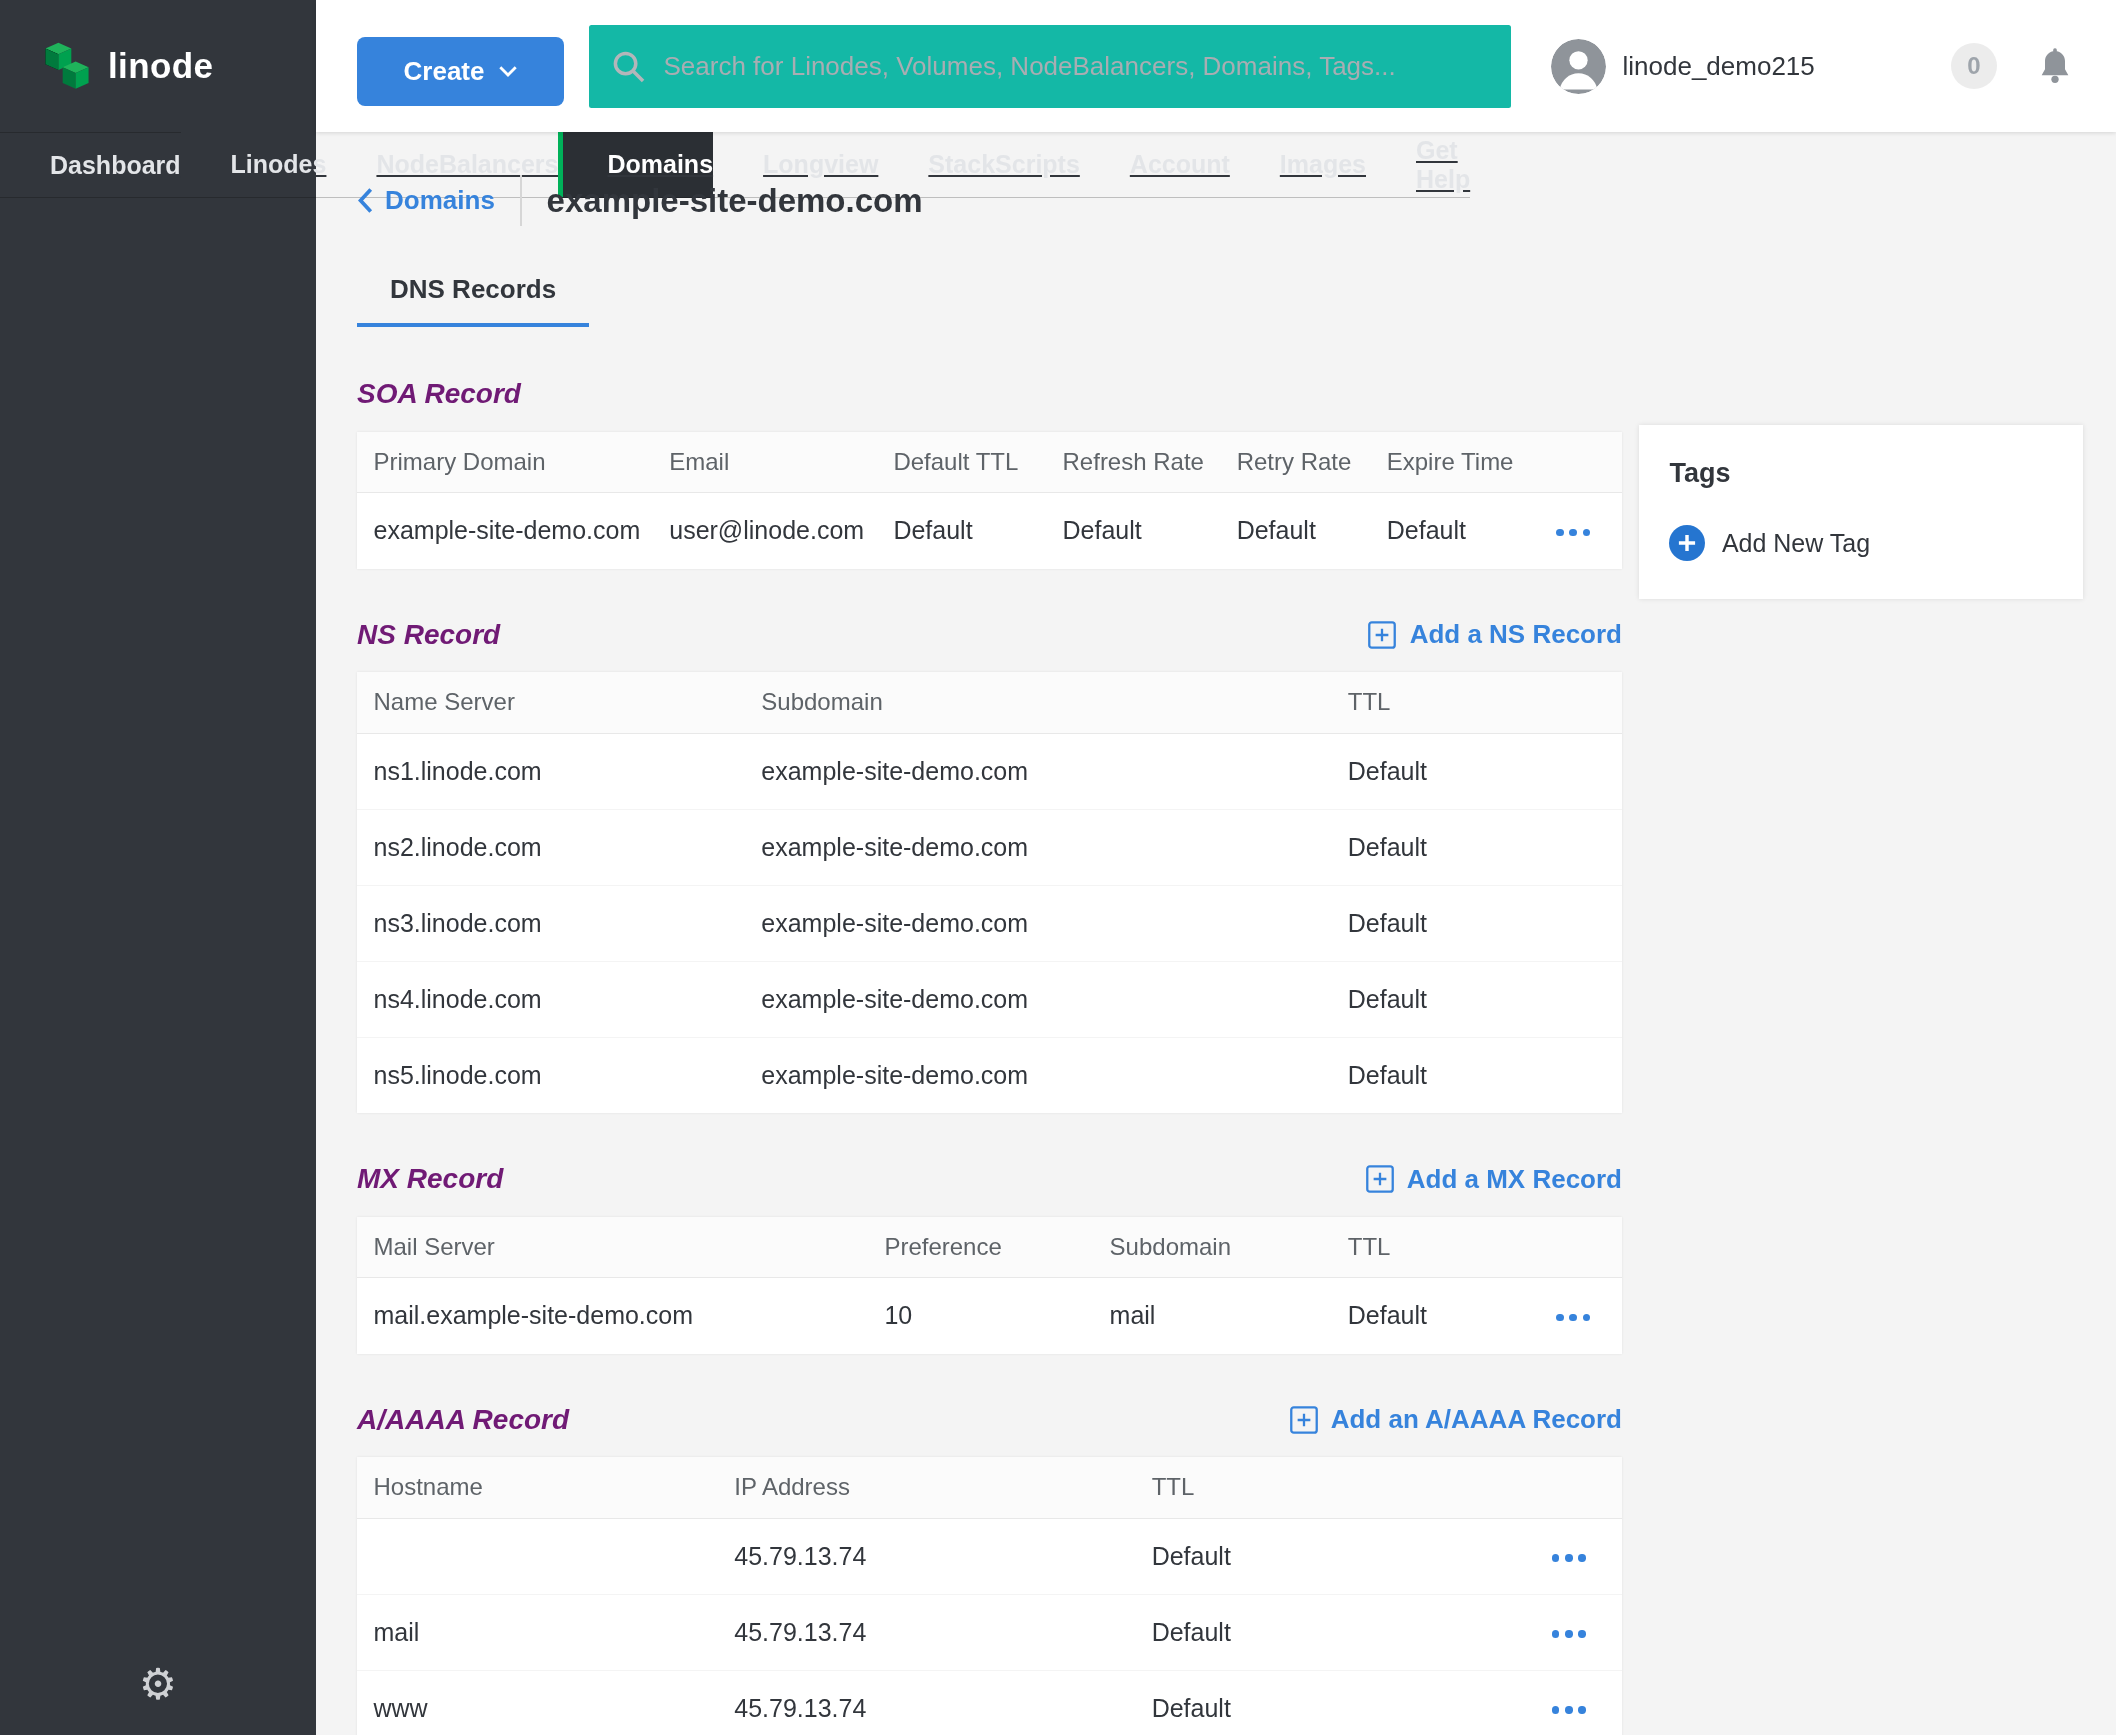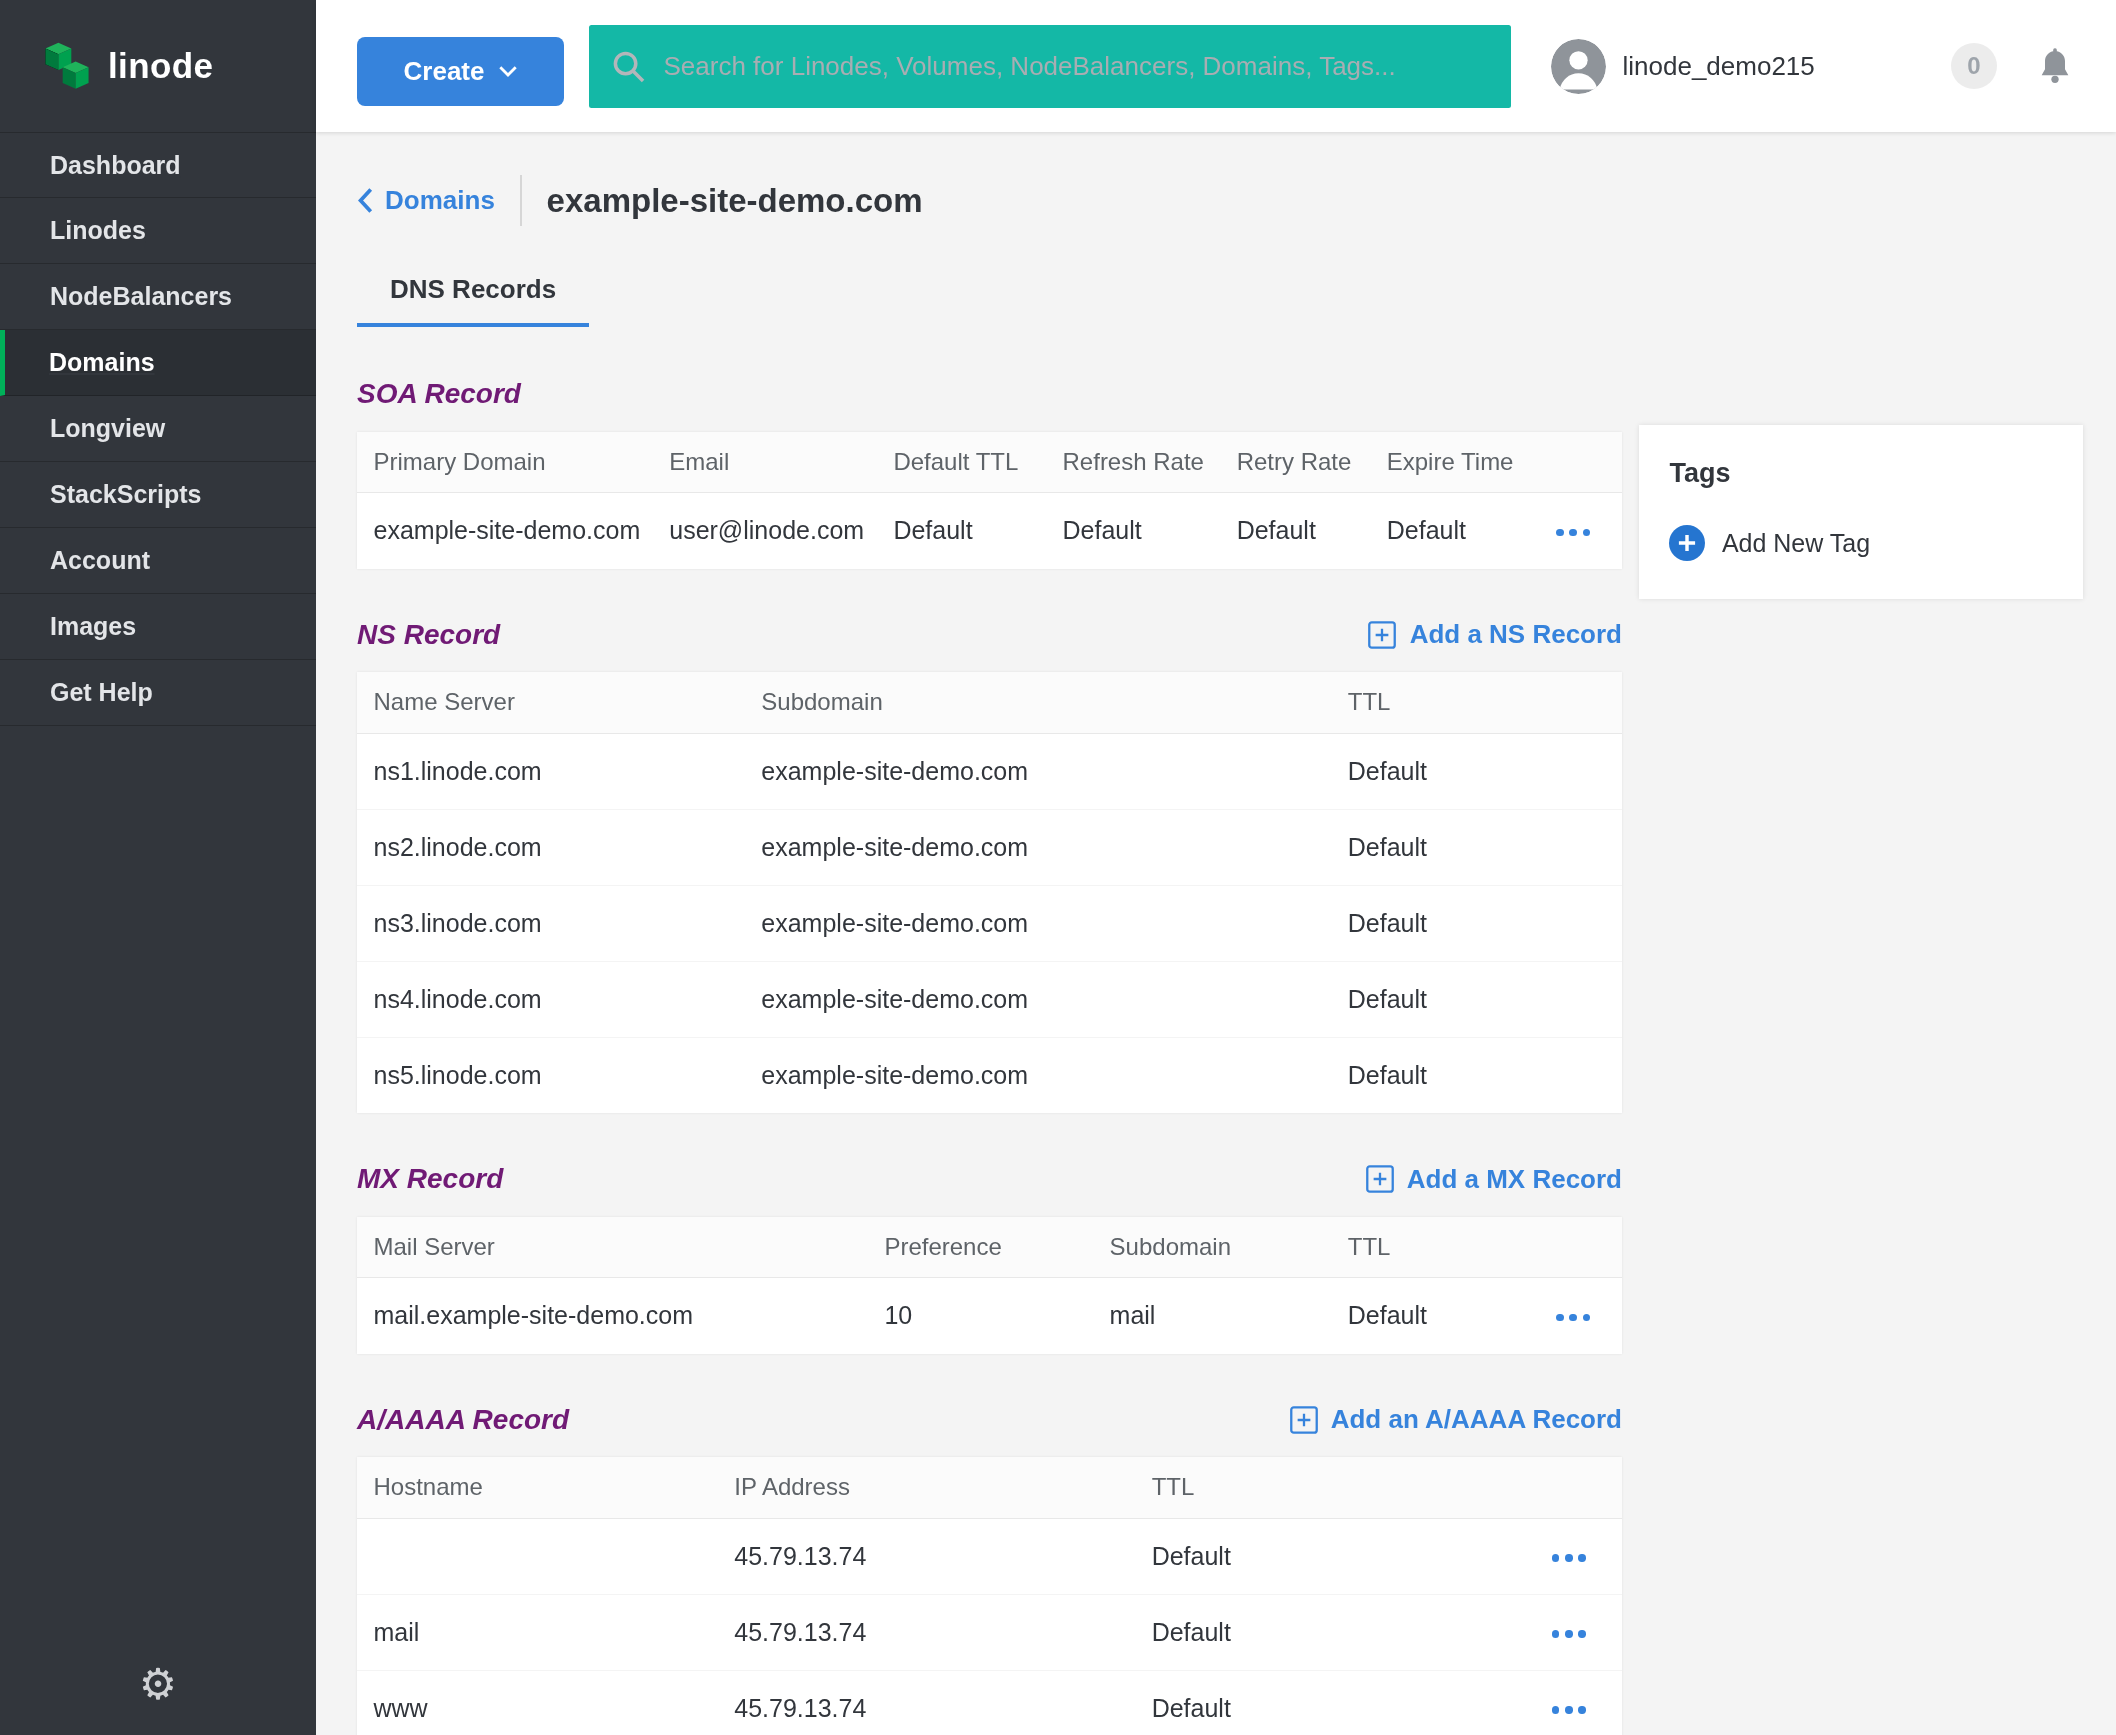--- a/index.html
+++ b/index.html
@@ -5,21 +5,21 @@
   * { margin:0; padding:0; box-sizing:border-box; }
   html,body { width:2116px; height:1736px; overflow:hidden; }
   body { font-family:"Liberation Sans","DejaVu Sans",sans-serif; background:#f4f4f4; color:#32363C; }
 
   .app { display:flex; width:2116px; height:1736px; }
 
   
   .sidebar { width:316px; flex:none; background:#32363C; display:flex; flex-direction:column; }
   .logo-row { height:132px; display:flex; align-items:center; padding-left:44px; cursor:pointer; }
   .logo-text { color:#fff; font-size:35px; font-weight:700; margin-left:18px; letter-spacing:0.4px; }
-  .nav { display:flex; flex-direction:column;text-decoration:underline; }
+  .nav { display:flex; flex-direction:row;text-decoration:underline; }
   .nav-item { height:66px; display:flex; align-items:center; padding-left:50px; color:#e3e5e8;
               font-size:25px; font-weight:600; cursor:pointer; border-bottom:0.8px solid rgba(0,0,0,0.22); }
   .nav-item:first-child { border-top:0.8px solid rgba(0,0,0,0.22); }
   .nav-item.active { background:#2b2f34; color:#ffffff; border-left:5.8px solid #00B159; padding-left:44px; }
   .sidebar-bottom { margin-top:auto; padding-bottom:30px; display:flex; justify-content:center; }
   .gear { font-family:"DejaVu Sans",sans-serif; font-size:43px; color:#cfd1d4; cursor:pointer; line-height:1; }
 
   
   .main { flex:1; min-width:0; display:flex; flex-direction:column; }
 

